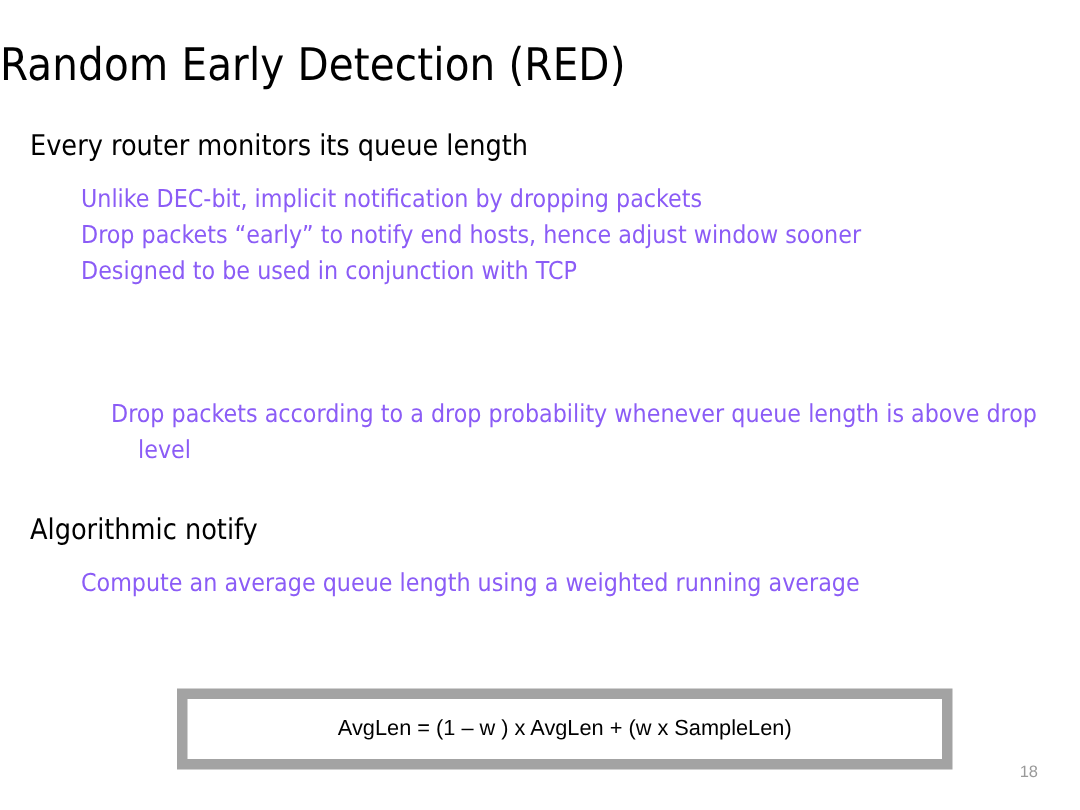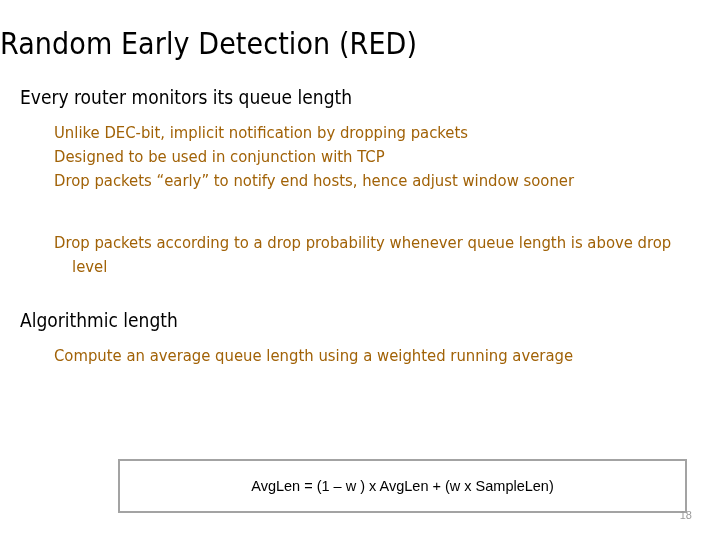--- a/index.html
+++ b/index.html
@@ -54,41 +54,42 @@
     color: #000000;
   }
 
   .lvl2 {
     margin: 0;
     padding: 0 22px 0 54px;
     font-family: "DejaVu Sans Condensed", "Liberation Sans Narrow", "Liberation Sans", sans-serif;
     font-size: 16.5px;
     line-height: 24px;
     font-weight: 400;
-    color: #a16207;
+    color: #8b5cf6;
     text-indent: 0;
   }
   
   .lvl2.wrap {
-    padding-left: 72px;
+    padding-left: 92px;
     text-indent: -18px;
+    margin-top: 33px;
   }
 
   .gap-sm { height: 10px; }
   .gap-lg { height: 28px; }
 
   
   .formula-box {
     position: absolute;
     left: 118px;
     top: 459px;
-    width: 569px;
+    width: 517px;
     height: 54px;
     box-sizing: border-box;
-    border: 2px solid #a3a3a3;
+    border: 7px solid #a3a3a3;
     background: #ffffff;
     display: flex;
     align-items: center;
     justify-content: center;
   }
   .formula-text {
     font-family: "Liberation Sans", sans-serif;
     font-size: 14.5px;
     line-height: 18px;
     color: #000000;
@@ -112,31 +113,31 @@
 
 <div id="slide">
 
   <div class="slide-title">Random Early Detection (RED)</div>
 
   <div class="body-area">
 
     <div class="lvl1">Every router monitors its queue length</div>
     <div class="gap-sm"></div>
     <div class="lvl2">Unlike DEC-bit, implicit notification by dropping packets</div>
+    <div class="lvl2">Drop packets “early” to notify end hosts, hence adjust window sooner</div>
     <div class="lvl2">Designed to be used in conjunction with TCP</div>
-    <div class="lvl2">Drop packets “early” to notify end hosts, hence adjust window sooner</div>
 
     <div class="gap-lg"></div>
 
     <div class="gap-sm"></div>
     <div class="lvl2 wrap">Drop packets according to a drop probability whenever queue length is above drop level</div>
 
     <div class="gap-lg"></div>
 
-    <div class="lvl1">Algorithmic length</div>
+    <div class="lvl1">Algorithmic notify</div>
     <div class="gap-sm"></div>
     <div class="lvl2">Compute an average queue length using a weighted running average</div>
 
   </div>
 
   <div class="formula-box">
     <span class="formula-text">AvgLen = (1 – w ) x AvgLen + (w x SampleLen)</span>
   </div>
 
   <div class="page-number">18</div>

